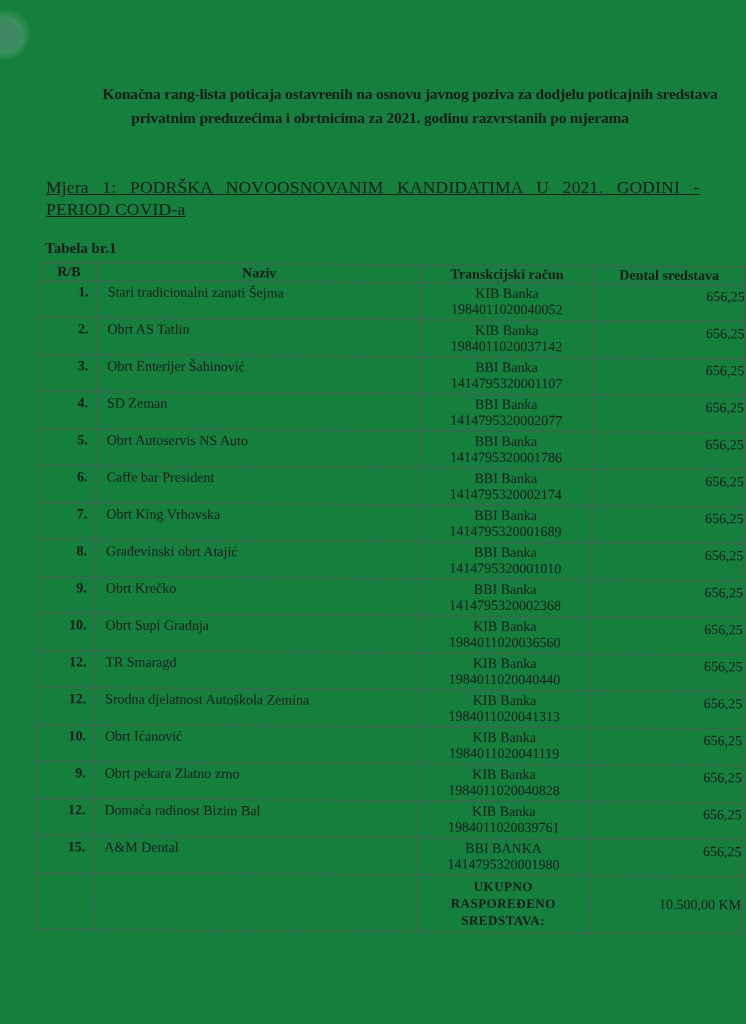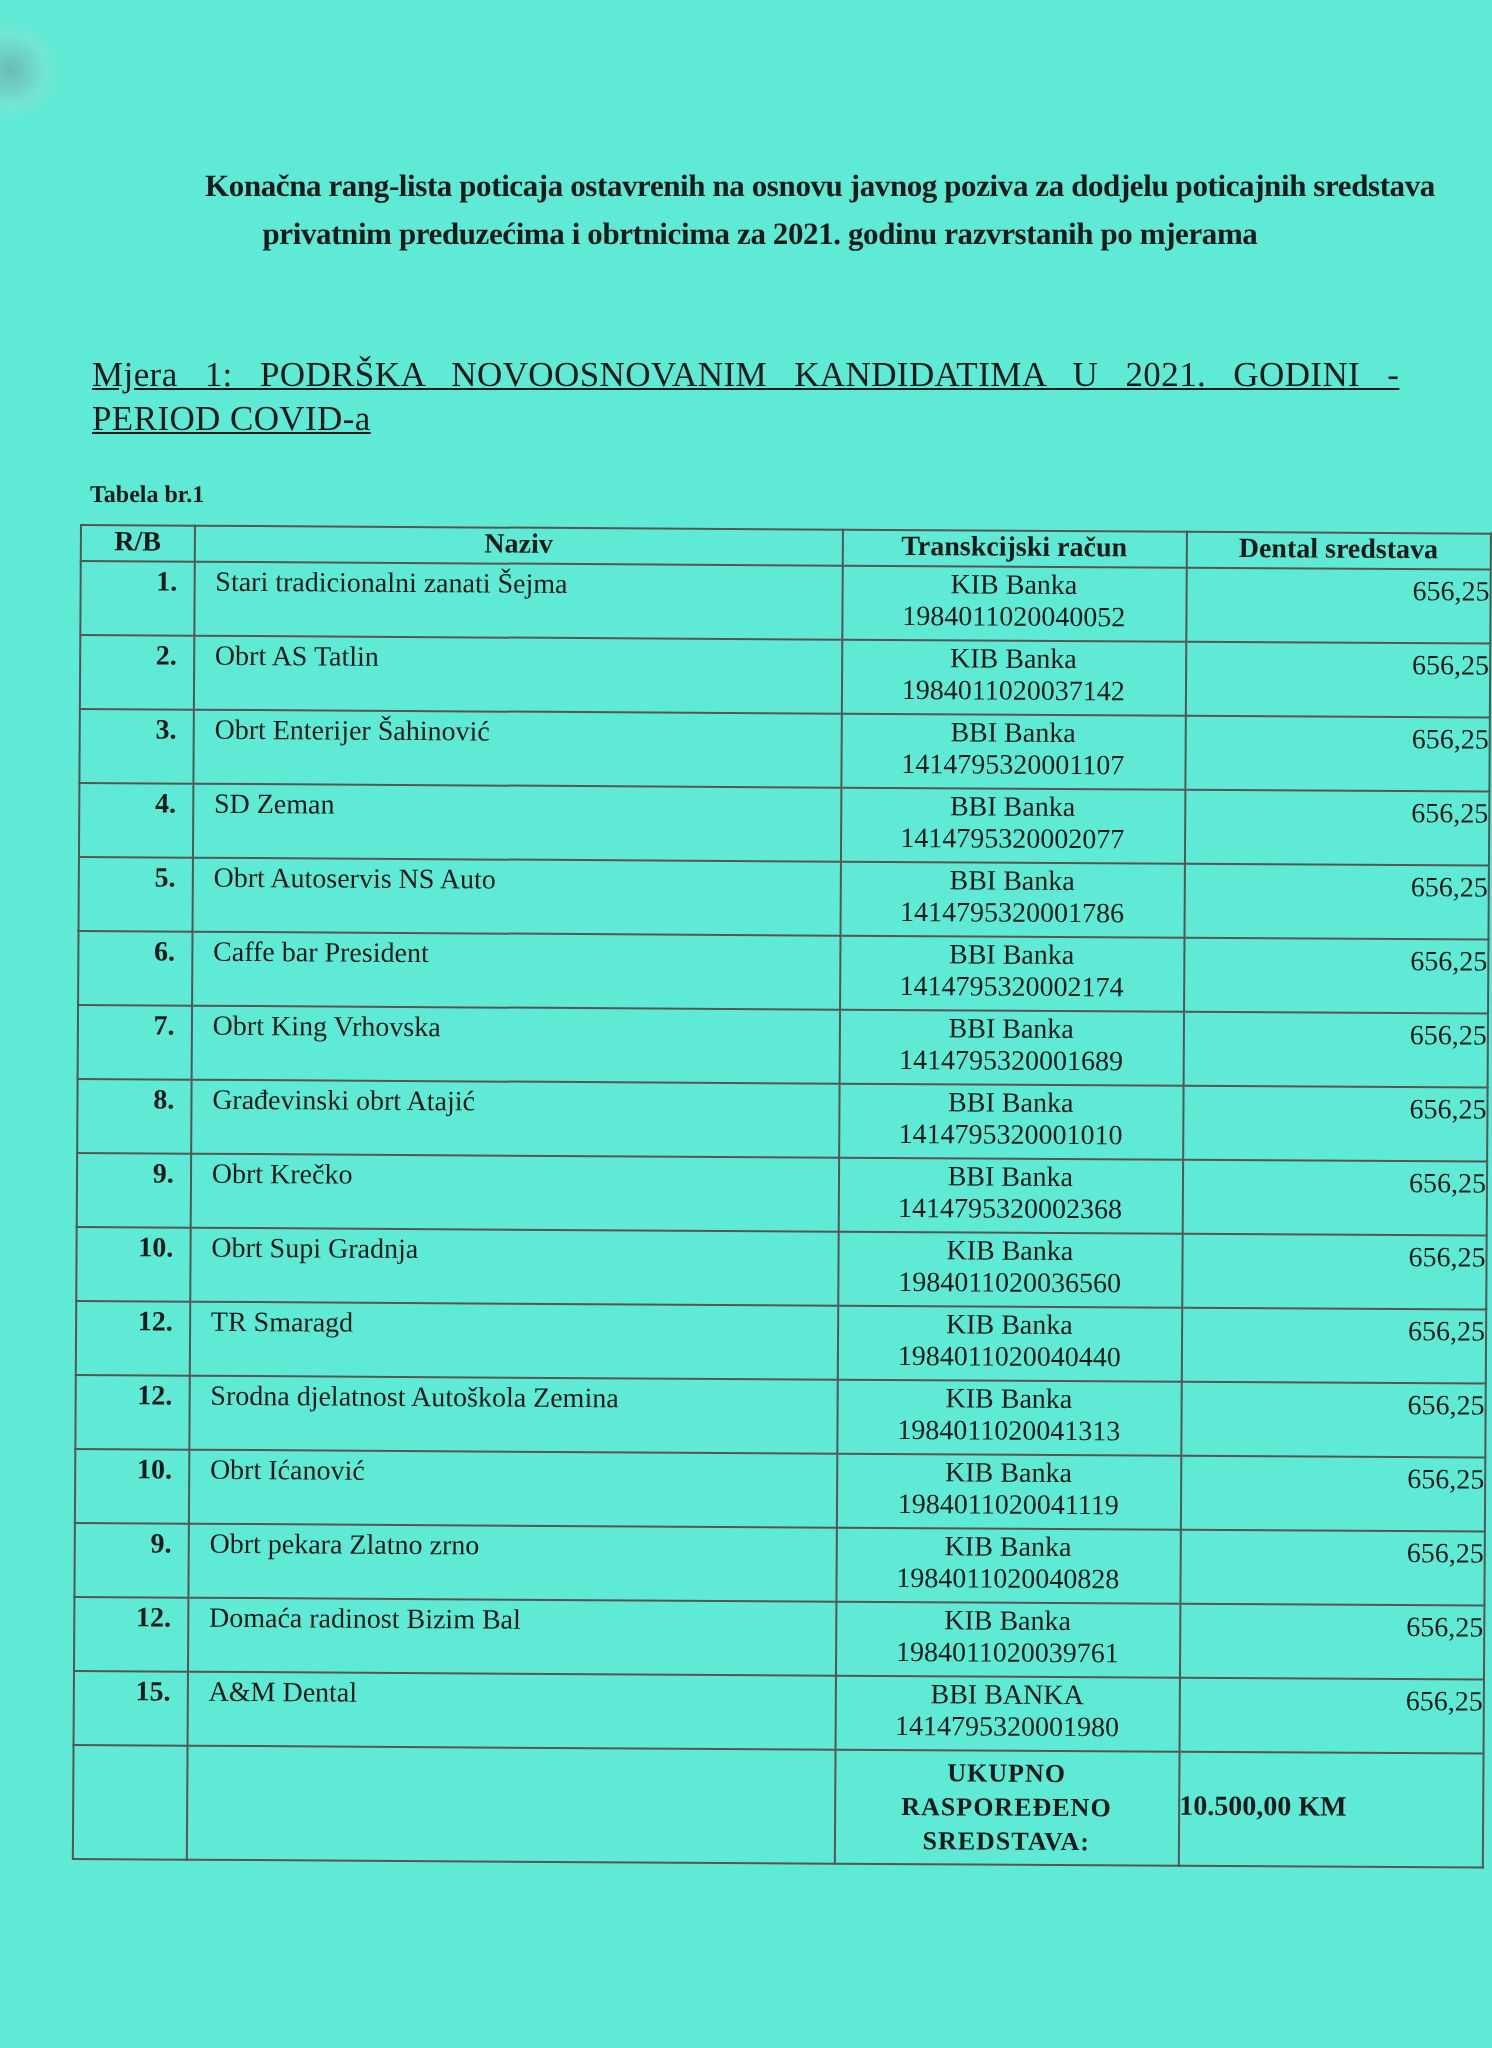--- a/index.html
+++ b/index.html
@@ -12,21 +12,21 @@
       height: 1024px;
       overflow: hidden;
       position: relative;
       font-family: "Liberation Serif", "DejaVu Serif", serif;
       color: #1a1a1a;
     }
     .page {
       position: absolute;
       left: 0; top: 0;
       width: 746px; height: 1024px;
-      background: #5eead4;
+      background: #15803d;
     }
     .shadow-blot {
       position: absolute;
       left: -20px; top: 10px;
       width: 50px; height: 50px;
       border-radius: 50%;
       background: radial-gradient(circle, rgba(120,130,150,0.45) 0%, rgba(200,205,220,0.2) 50%, rgba(255,255,255,0) 75%);
     }
     .title {
       position: absolute;
@@ -51,21 +51,21 @@
       text-decoration: underline;
       white-space: nowrap;
       letter-spacing: 0.2px;
     }
     .mjera .l1 { display: block; word-spacing: 9px; }
     .mjera .l2 { display: block; }
 
     .tabela-label {
       position: absolute;
       left: 45px; top: 240px;
-      font-size: 12px;
+      font-size: 15px;
       font-weight: bold;
     }
 
     .table-wrap {
       position: absolute;
       left: 40px; top: 262px;
       transform: rotate(0.35deg);
       transform-origin: 0 0;
     }
     table.rang {
@@ -119,23 +119,23 @@
     td.total-label {
       text-align: center;
       font-weight: bold;
       font-size: 13px;
       line-height: 17px;
       letter-spacing: 0.5px;
       padding-top: 2px !important;
     }
     td.total-label span { display: block; }
     td.total-value {
-      text-align: left;
+      text-align: right;
       vertical-align: middle !important;
-      font-weight: bold;
+      font-weight: normal;
       font-size: 14px;
     }
   </style>
 </head>
 <body>
 
 <div class="page">
   <div class="shadow-blot"></div>
 
   <div class="title">

